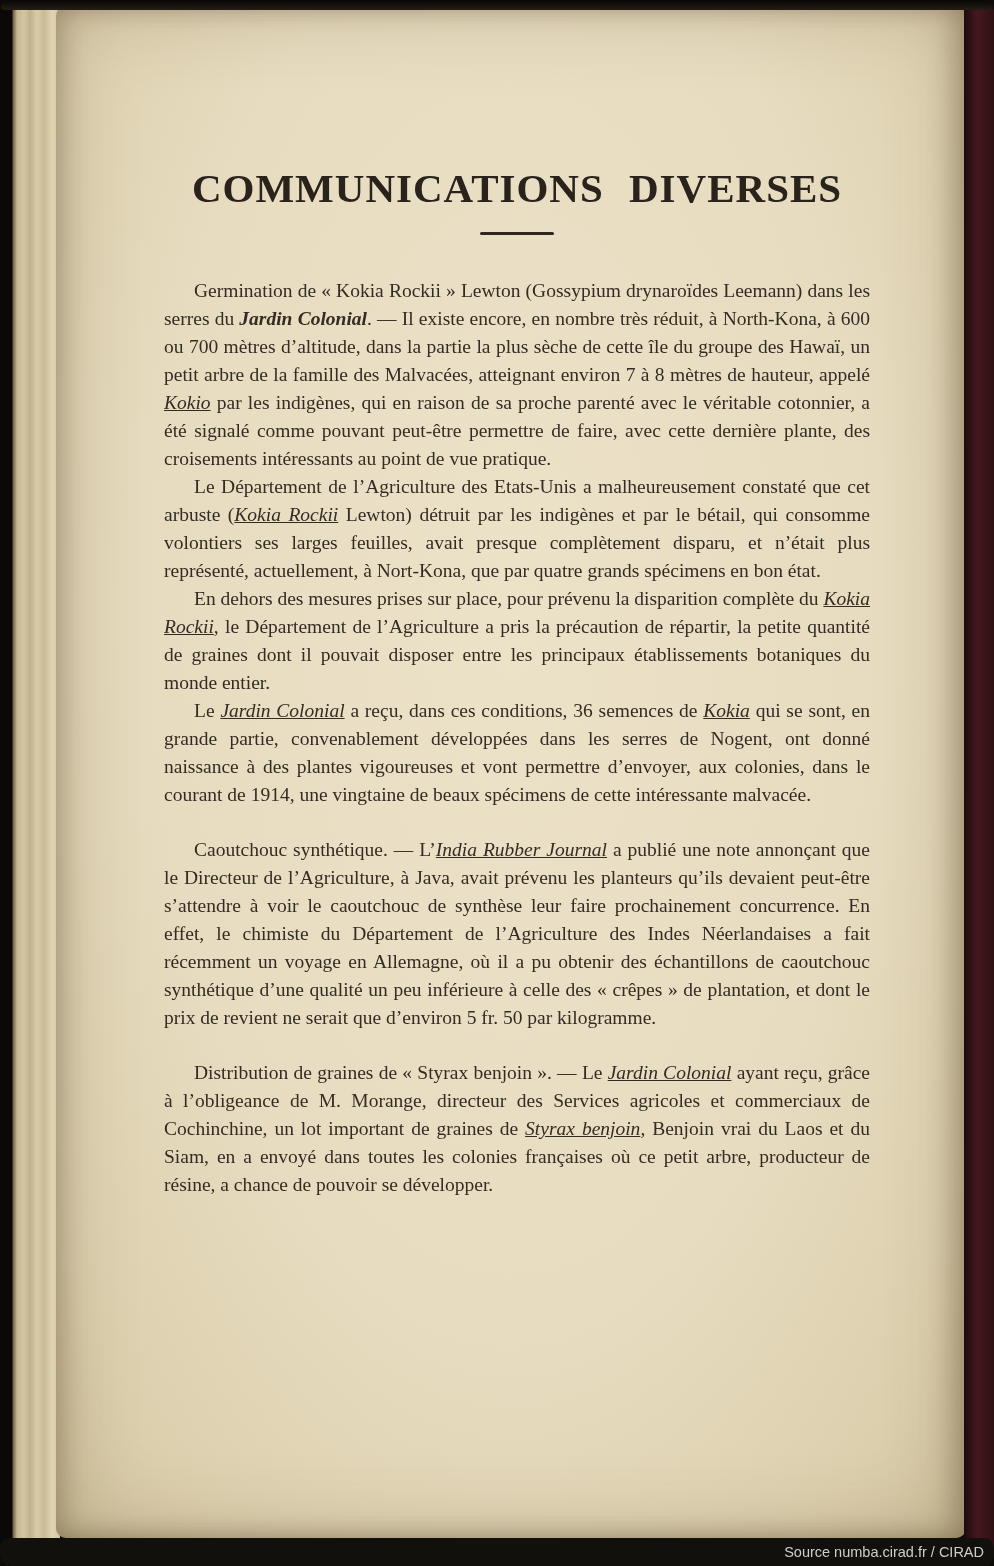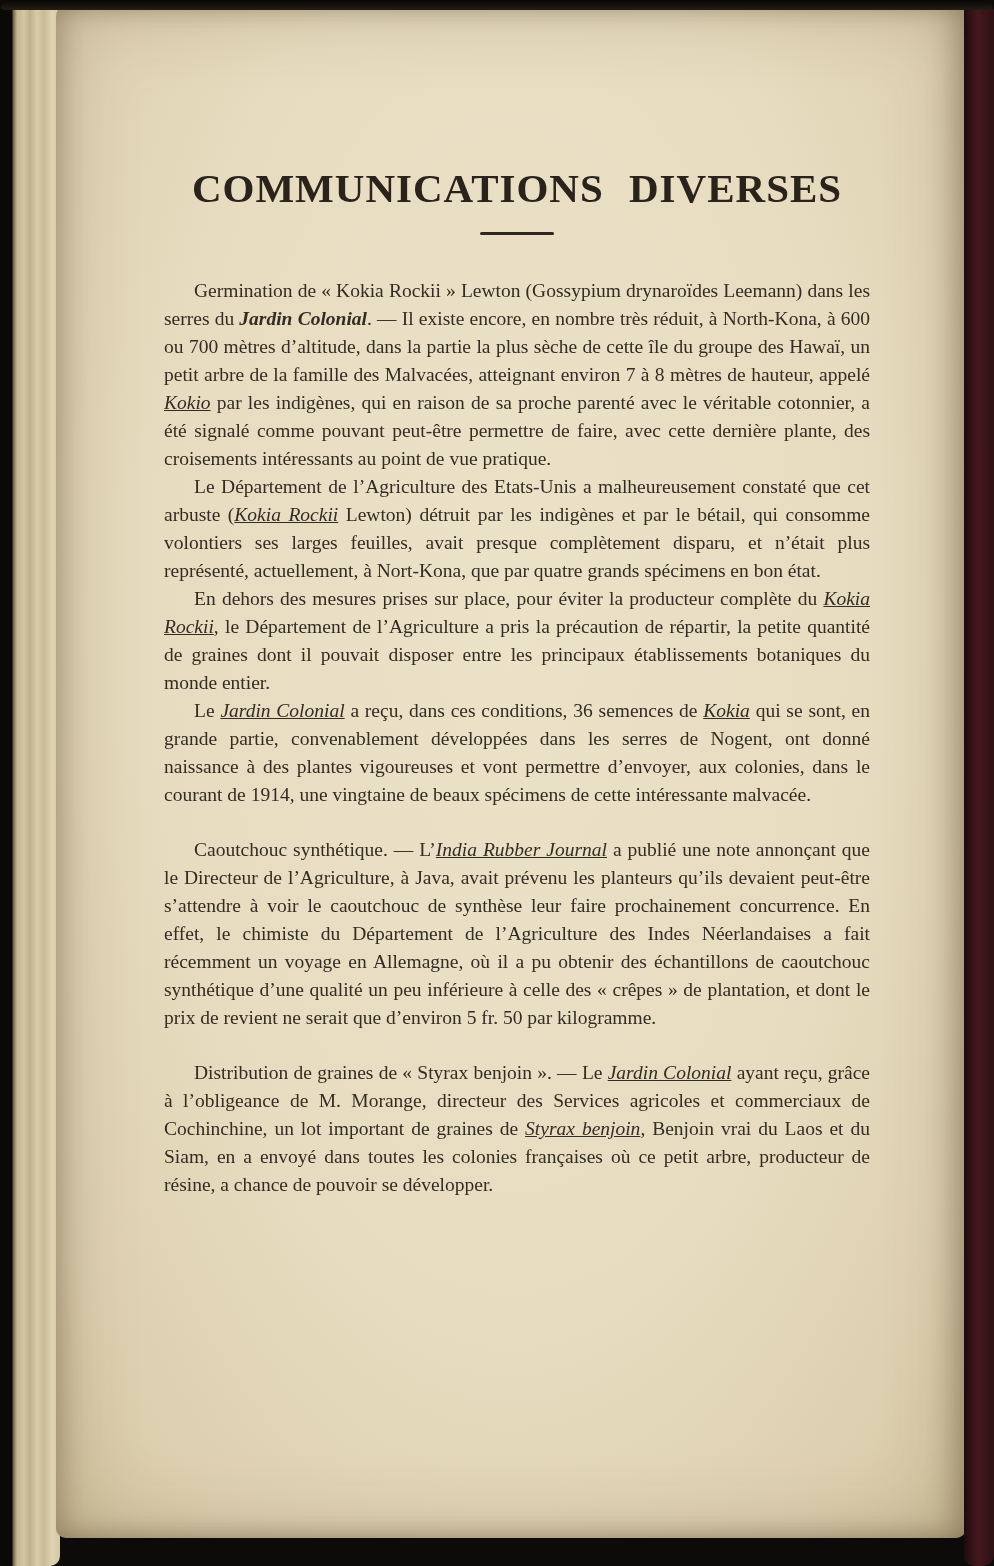--- a/index.html
+++ b/index.html
@@ -49,22 +49,25 @@
 
 <div class="scan">
   <div class="edge-left"></div>
   <div class="page">
     <div class="content">
       <h1 class="title">COMMUNICATIONS DIVERSES</h1>
       <div class="title-rule"></div>
       <div class="paragraphs">
           <p class="para"><span class="run-b">Germination de « Kokia Rockii » Lewton (Gossypium drynaroïdes Leemann) dans les serres du </span><span class="run-bi">Jardin Colonial</span><span class="run-b">. — </span><span>Il existe encore, en nombre très réduit, à North-Kona, à 600 ou 700 mètres d’altitude, dans la partie la plus sèche de cette île du groupe des Hawaï, un petit arbre de la famille des Malvacées, atteignant environ 7 à 8 mètres de hauteur, appelé </span><span class="run-i">Kokio</span><span> par les indigènes, qui en raison de sa proche parenté avec le véritable cotonnier, a été signalé comme pouvant peut-être permettre de faire, avec cette dernière plante, des croisements intéressants au point de vue pratique.</span></p>
           <p class="para"><span>Le Département de l’Agriculture des Etats-Unis a malheureusement constaté que cet arbuste (</span><span class="run-i">Kokia Rockii</span><span> Lewton) détruit par les indigènes et par le bétail, qui consomme volontiers ses larges feuilles, avait presque complètement disparu, et n’était plus représenté, actuellement, à Nort-Kona, que par quatre grands spécimens en bon état.</span></p>
-          <p class="para"><span>En dehors des mesures prises sur place, pour éviter la producteur complète du </span><span class="run-i">Kokia Rockii</span><span>, le Département de l’Agriculture a pris la précaution de répartir, la petite quantité de graines dont il pouvait disposer entre les principaux établissements botaniques du monde entier.</span></p>
+          <p class="para"><span>En dehors des mesures prises sur place, pour prévenu la disparition complète du </span><span class="run-i">Kokia Rockii</span><span>, le Département de l’Agriculture a pris la précaution de répartir, la petite quantité de graines dont il pouvait disposer entre les principaux établissements botaniques du monde entier.</span></p>
           <p class="para"><span>Le </span><span class="run-i">Jardin Colonial</span><span> a reçu, dans ces conditions, 36 semences de </span><span class="run-i">Kokia</span><span> qui se sont, en grande partie, convenablement développées dans les serres de Nogent, ont donné naissance à des plantes vigoureuses et vont permettre d’envoyer, aux colonies, dans le courant de 1914, une vingtaine de beaux spécimens de cette intéressante malvacée.</span></p>
           <p class="para spaced"><span class="run-b">Caoutchouc synthétique. — </span><span>L’</span><span class="run-i">India Rubber Journal</span><span> a publié une note annonçant que le Directeur de l’Agriculture, à Java, avait prévenu les planteurs qu’ils devaient peut-être s’attendre à voir le caoutchouc de synthèse leur faire prochainement concurrence. En effet, le chimiste du Département de l’Agriculture des Indes Néerlandaises a fait récemment un voyage en Allemagne, où il a pu obtenir des échantillons de caoutchouc synthétique d’une qualité un peu inférieure à celle des « crêpes » de plantation, et dont le prix de revient ne serait que d’environ 5 fr. 50 par kilogramme.</span></p>
           <p class="para spaced"><span class="run-b">Distribution de graines de « Styrax benjoin ». — </span><span>Le </span><span class="run-i">Jardin Colonial</span><span> ayant reçu, grâce à l’obligeance de M. Morange, directeur des Services agricoles et commerciaux de Cochinchine, un lot important de graines de </span><span class="run-i">Styrax benjoin</span><span>, Benjoin vrai du Laos et du Siam, en a envoyé dans toutes les colonies françaises où ce petit arbre, producteur de résine, a chance de pouvoir se développer.</span></p>
         </div>
     </div>
   </div>
   <div class="edge-right"></div>
   <div class="edge-top"></div>
+  <div class="footer-band">
+    <span>Source numba.cirad.fr / CIRAD</span>
+  </div>
 </div>
 
 </body></html>

